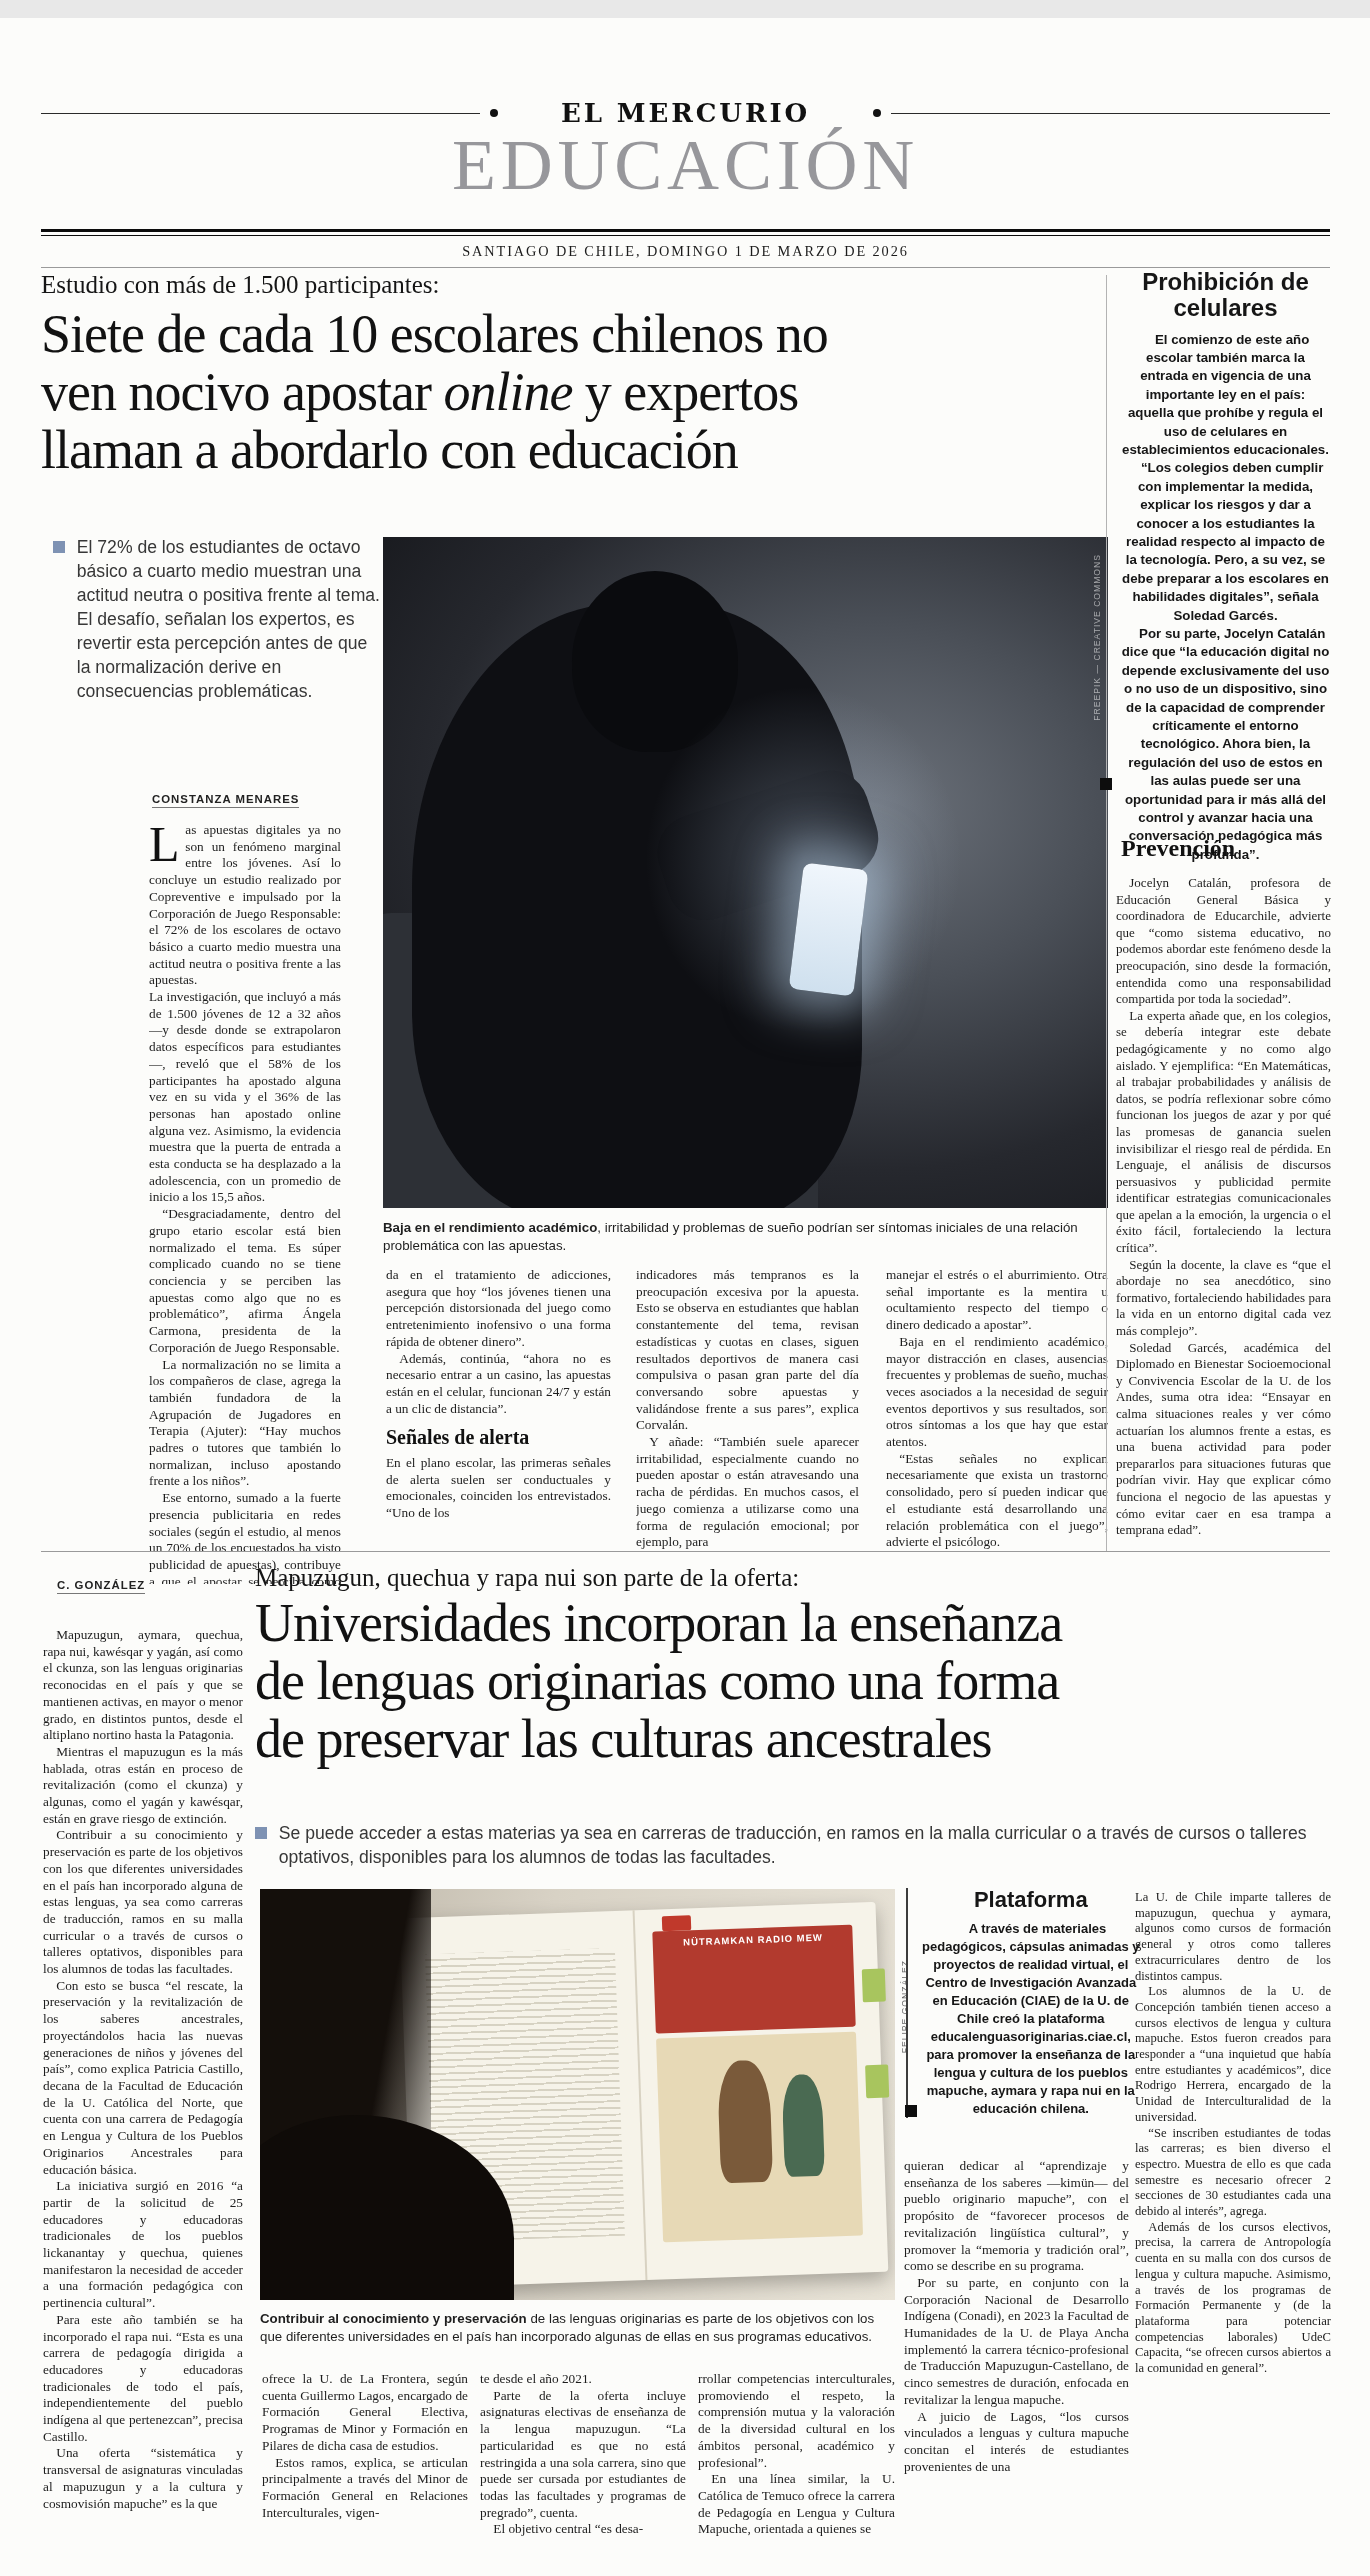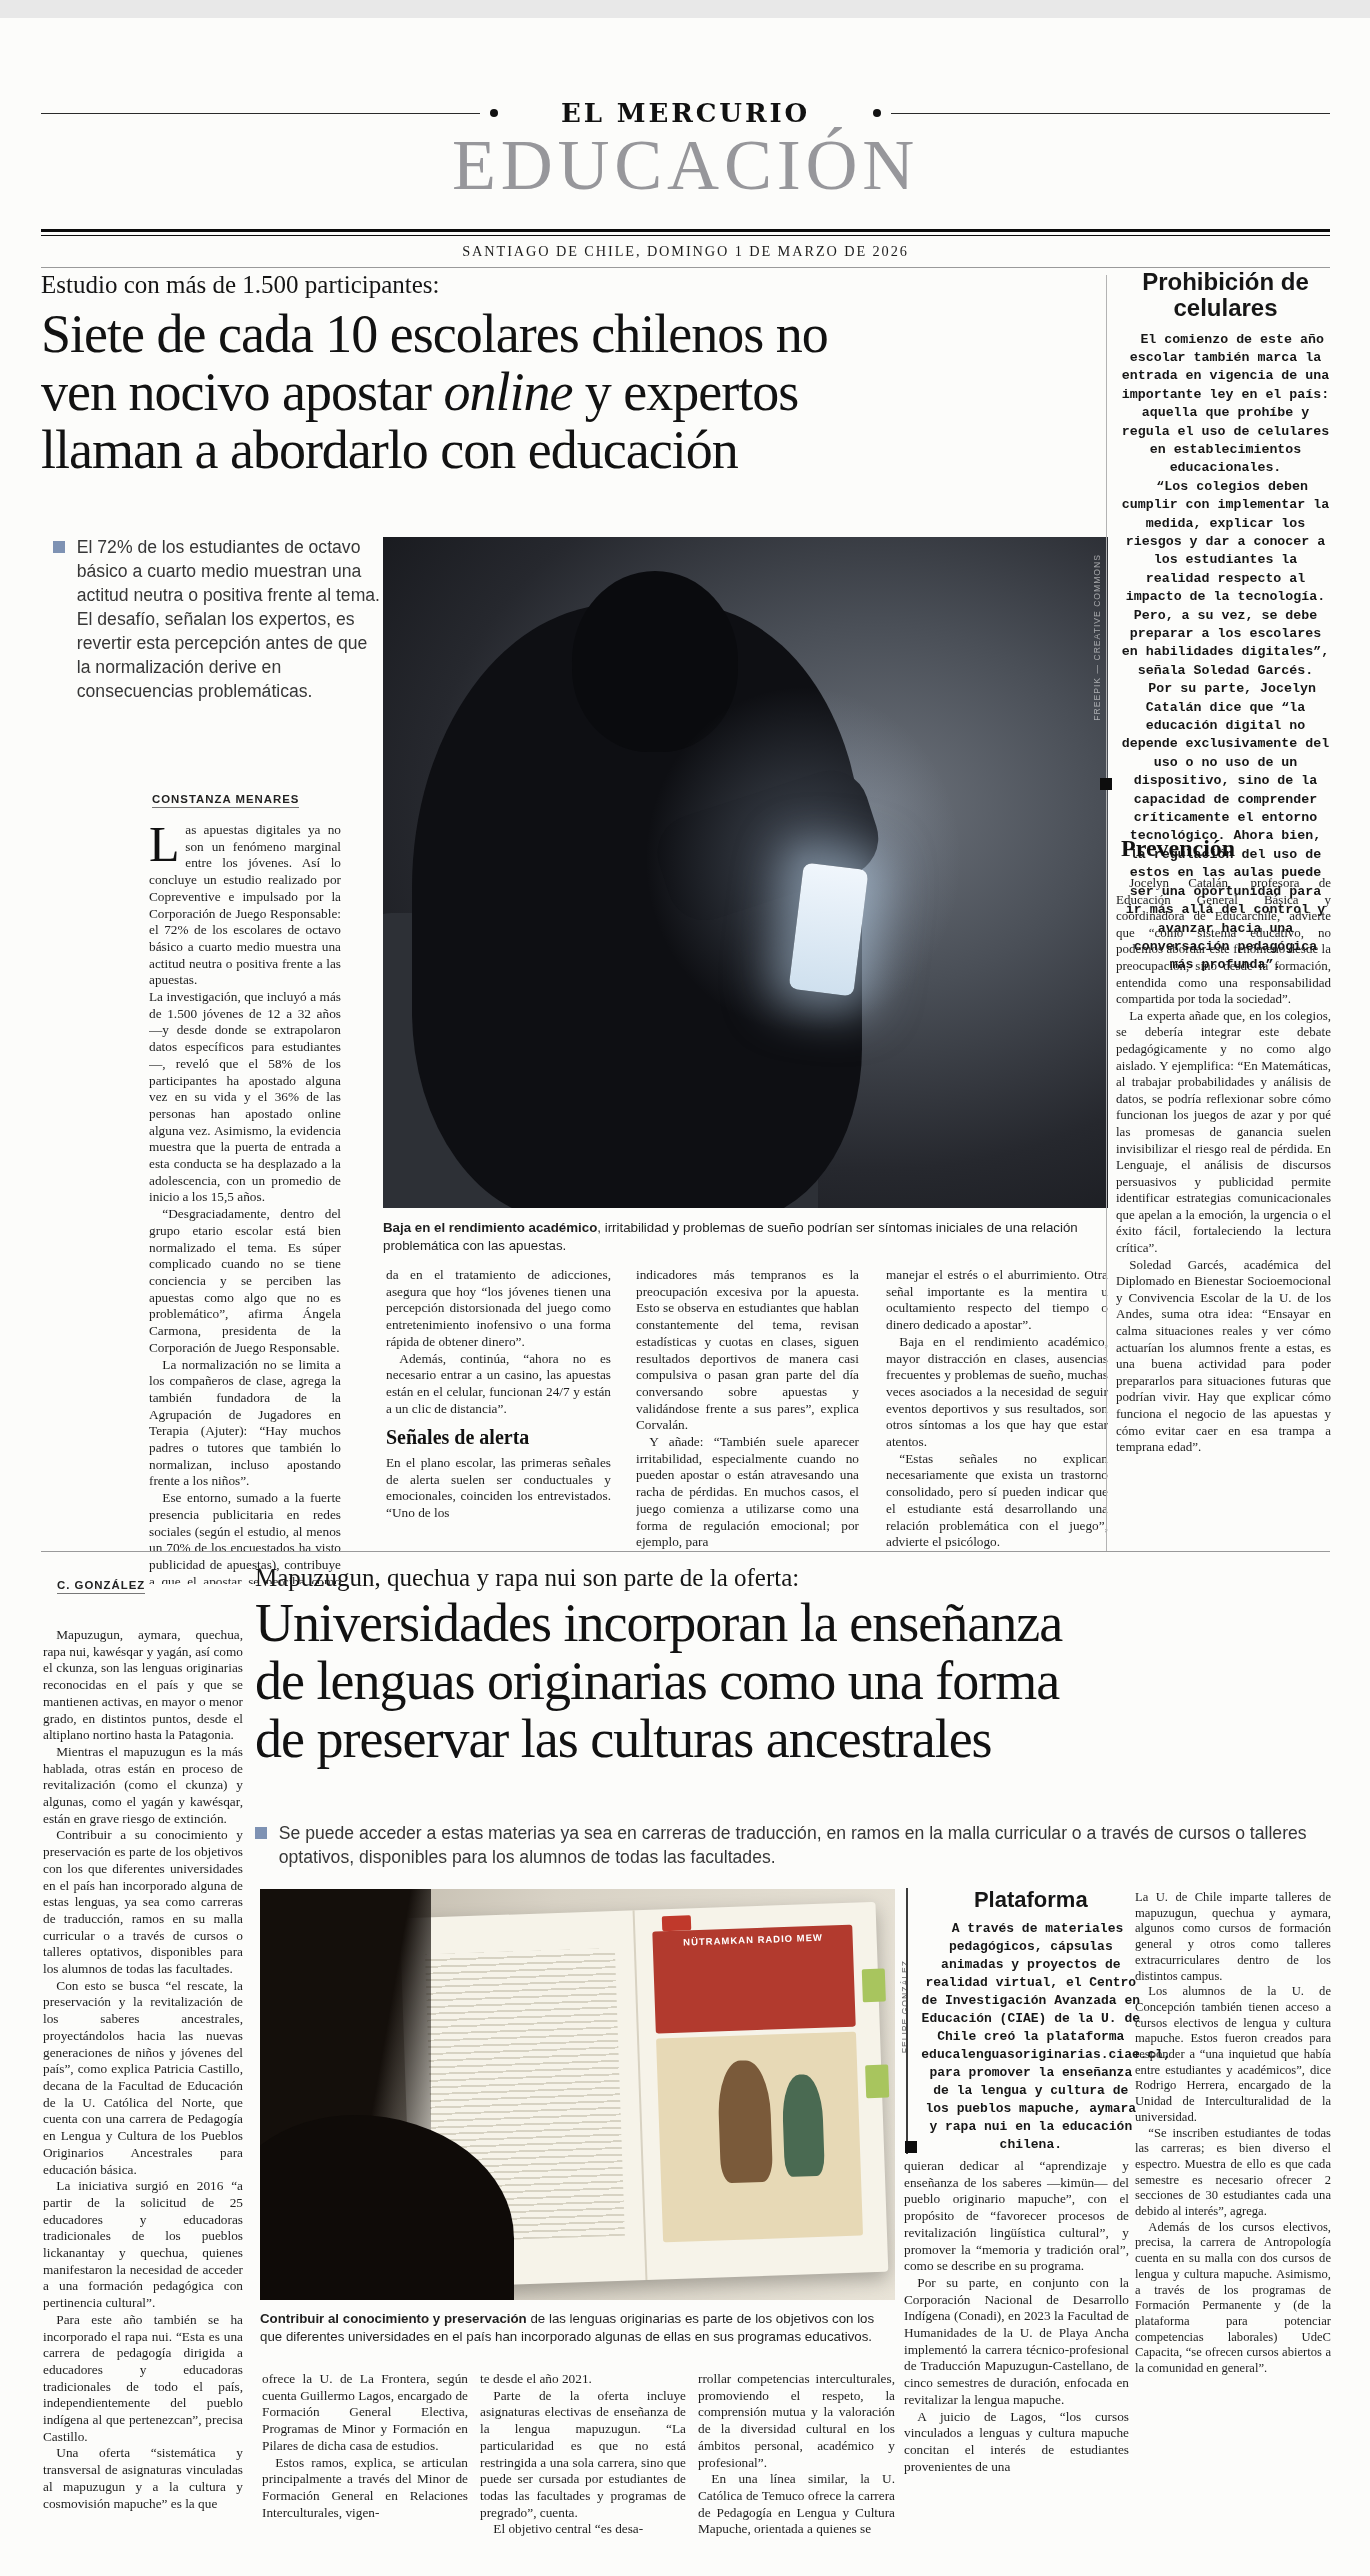--- a/index.html
+++ b/index.html
@@ -54,21 +54,21 @@
   #colA{left:386px;top:1249px;width:225px;height:295px;}
   #colB{left:636px;top:1249px;width:223px;height:295px;}
   #colC{left:886px;top:1249px;width:222px;height:295px;}
   .subhead{font-size:20px;font-weight:bold;margin:11.4px 0 9.5px 0;color:#111;}
   
   #colrule{left:1106px;top:257px;width:1px;height:1276px;background:#b3b3b3;}
   #endsq1{left:1100px;top:760px;width:12.4px;height:12.4px;background:#0d0d0d;}
   .boxsans{font-family:"Liberation Sans","DejaVu Sans",sans-serif;font-weight:bold;color:#161616;text-align:center;}
   #box1{left:1121px;top:251px;width:209px;}
   #box1 .boxtitle{font-size:24px;line-height:26px;margin:0 0 9.5px 0;}
-  .boxbody{font-size:13.3px;line-height:18.4px;font-family:Liberation Mono, monospace;}
+  .boxbody{font-size:13.3px;line-height:18.4px;}
   .boxbody p{margin:0;text-indent:13.3px;}
   #prevtitle{left:1121px;top:817px;font-size:24px;font-weight:bold;color:#111;}
   #prevcol{left:1116px;top:857px;width:215px;height:709px;font-size:13px;line-height:16.6px;}
   
   #sep2{left:41px;top:1533px;width:1289px;height:1px;background:#9a9a9a;}
   #byline2{left:57px;top:1561px;}
   #kicker2{left:255px;top:1546px;width:857px;}
   #headline2{left:255px;top:1576px;width:1085px;}
   #lead2{left:255px;top:1803px;width:1071px;}
   #a2col1{left:43px;top:1609px;width:200px;height:914px;}
@@ -188,20 +188,21 @@
       <div class="boxbody">
           <p>El comienzo de este año escolar también marca la entrada en vigencia de una importante ley en el país: aquella que prohíbe y regula el uso de celulares en establecimientos educacionales.</p>
           <p>“Los colegios deben cumplir con implementar la medida, explicar los riesgos y dar a conocer a los estudiantes la realidad respecto al impacto de la tecnología. Pero, a su vez, se debe preparar a los escolares en habilidades digitales”, señala Soledad Garcés.</p>
           <p>Por su parte, Jocelyn Catalán dice que “la educación digital no depende exclusivamente del uso o no uso de un dispositivo, sino de la capacidad de comprender críticamente el entorno tecnológico. Ahora bien, la regulación del uso de estos en las aulas puede ser una oportunidad para ir más allá del control y avanzar hacia una conversación pedagógica más profunda”.</p>
         </div>
     </div>
     <div class="abs" id="prevtitle">Prevención</div>
     <div class="abs bodycol indent-all" id="prevcol">
         <p>Jocelyn Catalán, profesora de Educación General Básica y coordinadora de Educarchile, advierte que “como sistema educativo, no podemos abordar este fenómeno desde la preocupación, sino desde la formación, entendida como una responsabilidad compartida por toda la sociedad”.</p>
         <p>La experta añade que, en los colegios, se debería integrar este debate pedagógicamente y no como algo aislado. Y ejemplifica: “En Matemáticas, al trabajar probabilidades y análisis de datos, se podría reflexionar sobre cómo funcionan los juegos de azar y por qué las promesas de ganancia suelen invisibilizar el riesgo real de pérdida. En Lenguaje, el análisis de discursos persuasivos y publicidad permite identificar estrategias comunicacionales que apelan a la emoción, la urgencia o el éxito fácil, fortaleciendo la lectura crítica”.</p>
+        <p>Según la docente, la clave es “que el abordaje no sea anecdótico, sino formativo, fortaleciendo habilidades para la vida en un entorno digital cada vez más complejo”.</p>
         <p>Soledad Garcés, académica del Diplomado en Bienestar Socioemocional y Convivencia Escolar de la U. de los Andes, suma otra idea: “Ensayar en calma situaciones reales y ver cómo actuarían los alumnos frente a estas, es una buena actividad para poder prepararlos para situaciones futuras que podrían vivir. Hay que explicar cómo funciona el negocio de las apuestas y cómo evitar caer en esa trampa a temprana edad”.</p>
       </div>
   </aside>
 
   <section>
     <div class="abs" id="sep2"></div>
     <div class="abs byline" id="byline2">C. GONZÁLEZ</div>
     <div class="abs kicker" id="kicker2">Mapuzugun, quechua y rapa nui son parte de la oferta:</div>
     <h1 class="abs headline" id="headline2" style="margin:0;font-weight:normal;">
       <div>Universidades incorporan la enseñanza</div>

